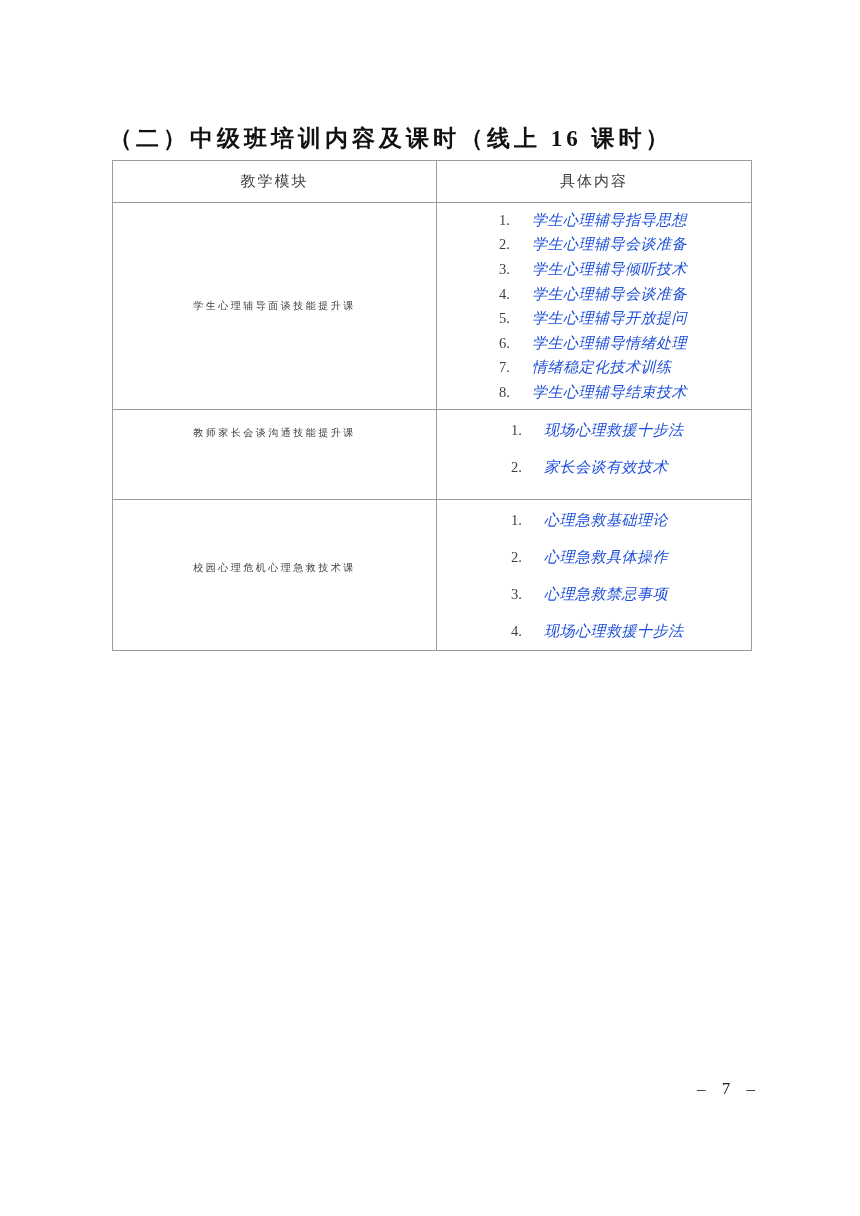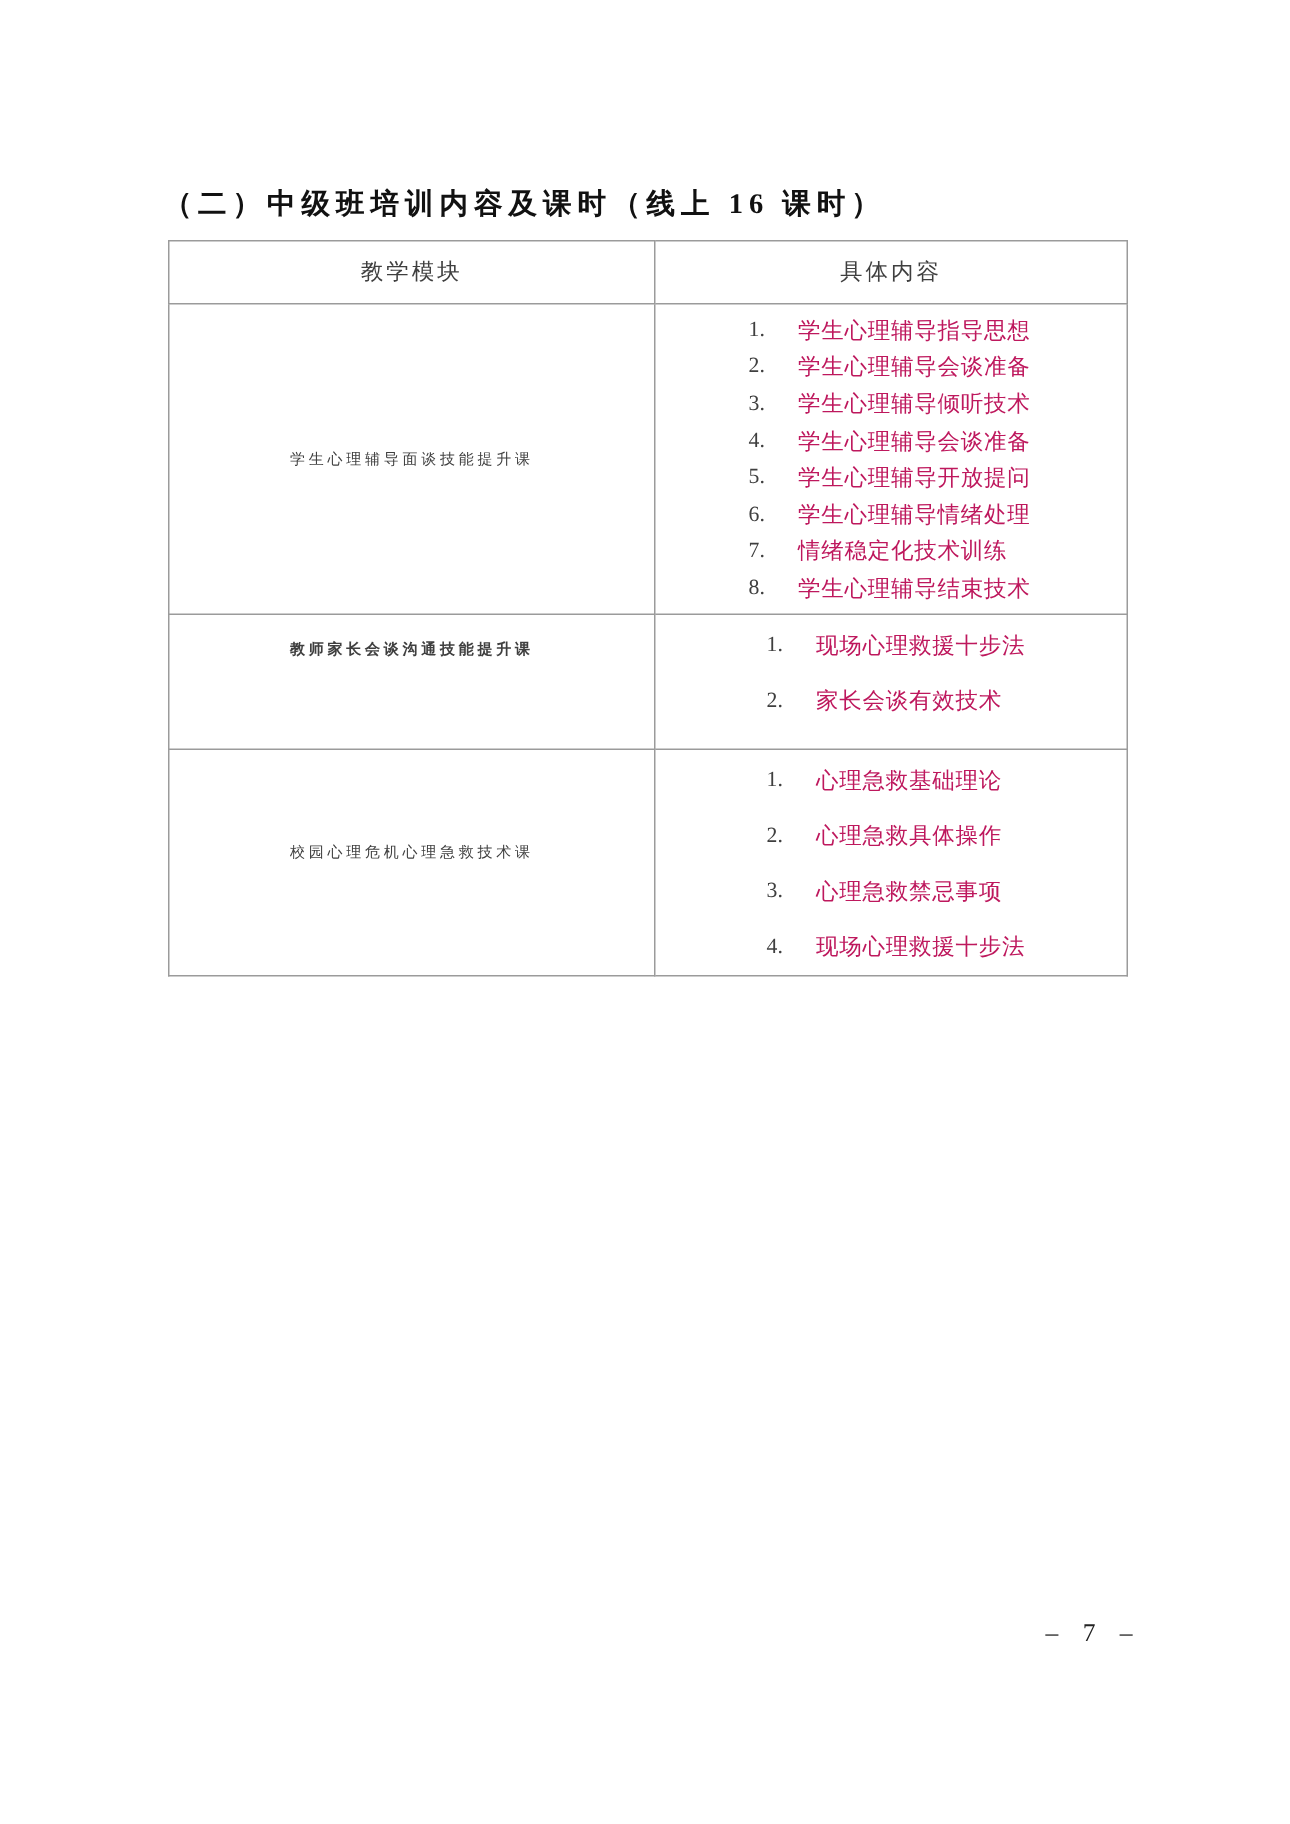--- a/index.html
+++ b/index.html
@@ -13,21 +13,21 @@
     height: 1216px;
     font-family: "Liberation Serif", "DejaVu Serif", serif;
     color: #3f3f3f;
     overflow: hidden;
   }
   .title {
     position: absolute;
     left: 109px;
     top: 123px;
     margin: 0;
-    font-size: 19px;
+    font-size: 23px;
     font-weight: bold;
     letter-spacing: 4px;
     color: #111111;
     white-space: nowrap;
   }
   table.content-table {
     position: absolute;
     left: 112px;
     top: 160px;
     width: 637px;
@@ -53,21 +53,21 @@
     text-align: center;
     vertical-align: middle;
     font-size: 10px;
     letter-spacing: 2.5px;
     white-space: nowrap;
   }
   .row-0 { height: 207px; }
   .row-1 { height: 90px; }
   .row-2 { height: 144px; }
   .row-3 { height: 106px; }
-  .row-1 .module-cell { padding-bottom: 44px; font-weight: bold; }
+  .row-1 .module-cell { padding-bottom: 44px; }
   .row-2 .module-cell { padding-bottom: 14px; margin-left: 10px; }
   .row-3 .module-cell { padding-bottom: 56px; }
   .items-cell { vertical-align: top; }
   .items-cell ol {
     list-style: none;
     margin: 0;
     padding: 0;
     font-size: 15px;
   }
   .items-cell li {
@@ -84,21 +84,22 @@
   .row-3 .items-cell li { height: 37px; }
   .num {
     flex: 0 0 33px;
     width: 33px;
     font-size: 14.5px;
     color: #3f3f3f;
   }
   .txt {
     letter-spacing: 0.5px;
     white-space: nowrap;
-    color: #be185d;
+    color: #1d4ed8;
+    font-style: italic;
   }
   .page-number {
     position: absolute;
     left: 697px;
     top: 1079px;
     font-size: 17px;
     letter-spacing: 4px;
     word-spacing: 4px;
     color: #222222;
     white-space: nowrap;

